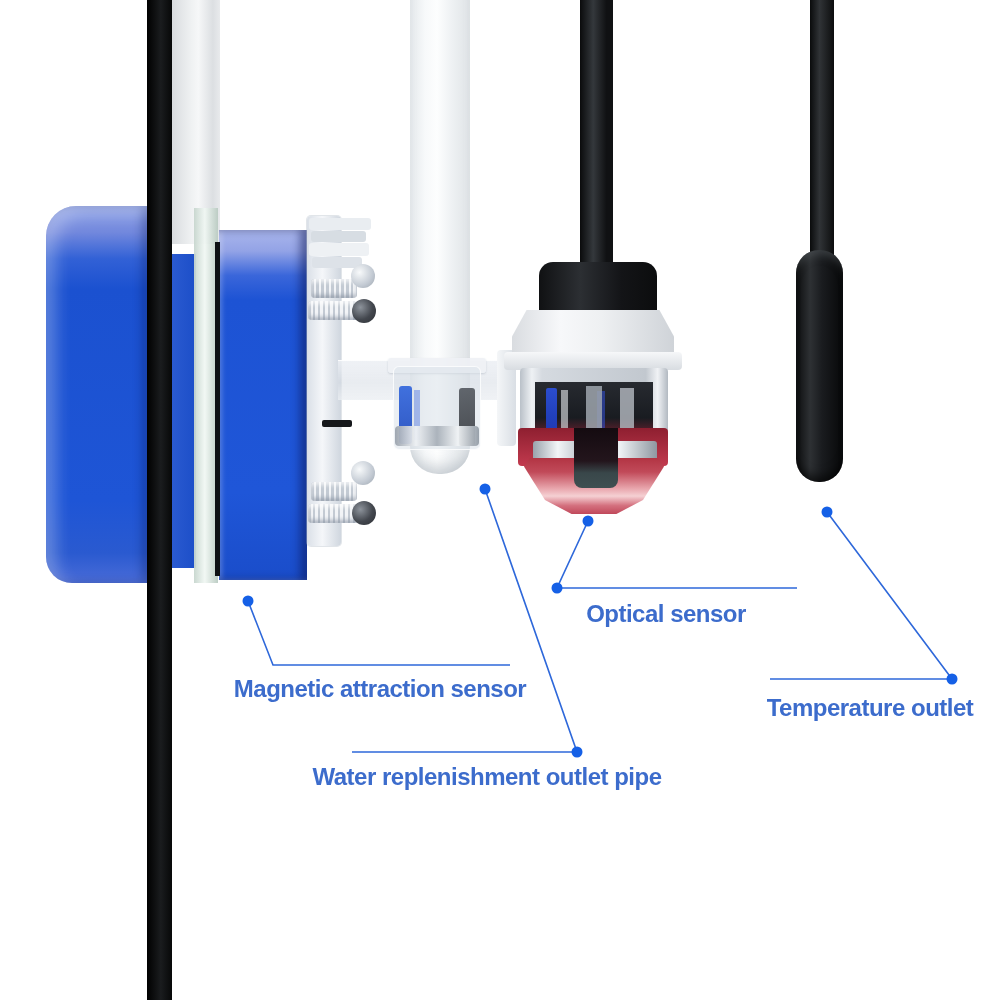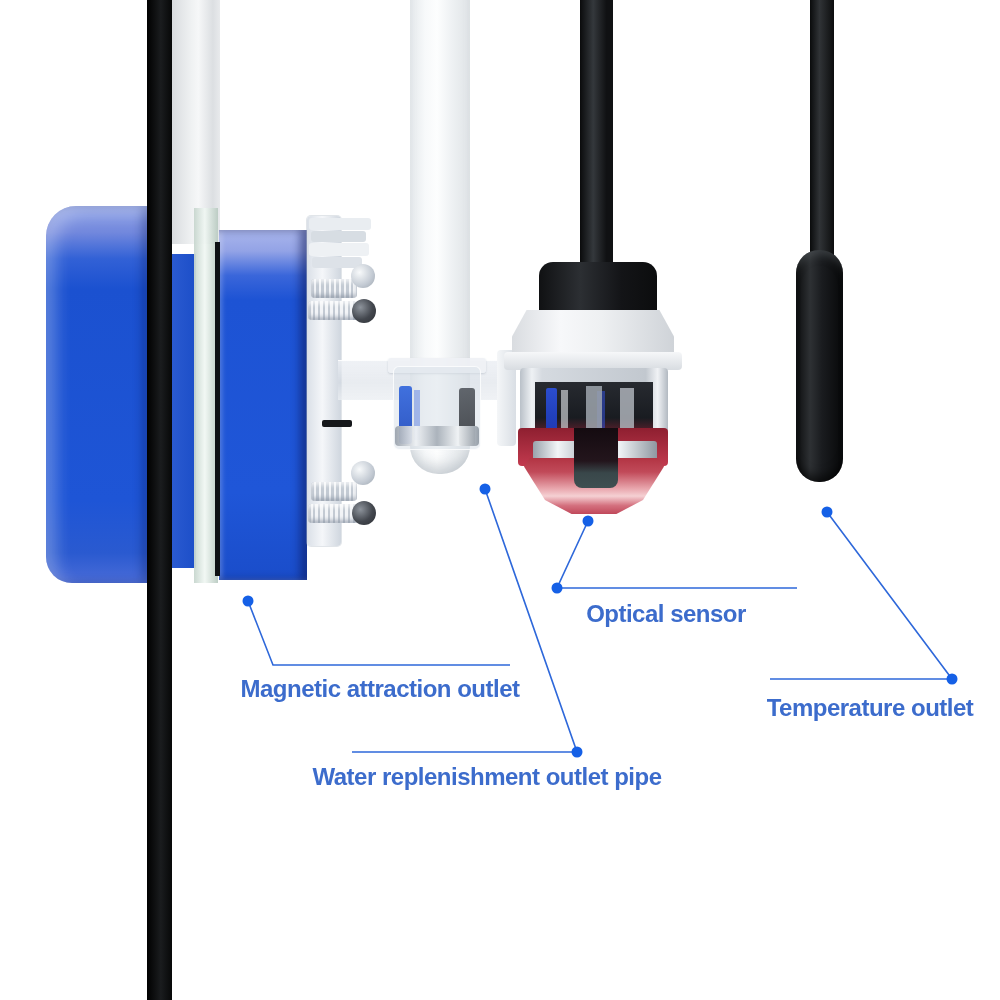--- a/index.html
+++ b/index.html
@@ -195,18 +195,18 @@
       <circle cx="588" cy="521" r="5.5"></circle>
       <circle cx="557" cy="588" r="5.5"></circle>
     </g>
     <g>
       <polyline points="827,512 952,679 770,679"></polyline>
       <circle cx="827" cy="512" r="5.5"></circle>
       <circle cx="952" cy="679" r="5.5"></circle>
     </g>
   </svg>
 
-  <div class="label magnetic">Magnetic attraction outlet</div>
+  <div class="label magnetic">Magnetic attraction sensor</div>
   <div class="label optical">Optical sensor</div>
   <div class="label water">Water replenishment outlet pipe</div>
   <div class="label temperature">Temperature outlet</div>
 
 </div>
 
 </body></html>

